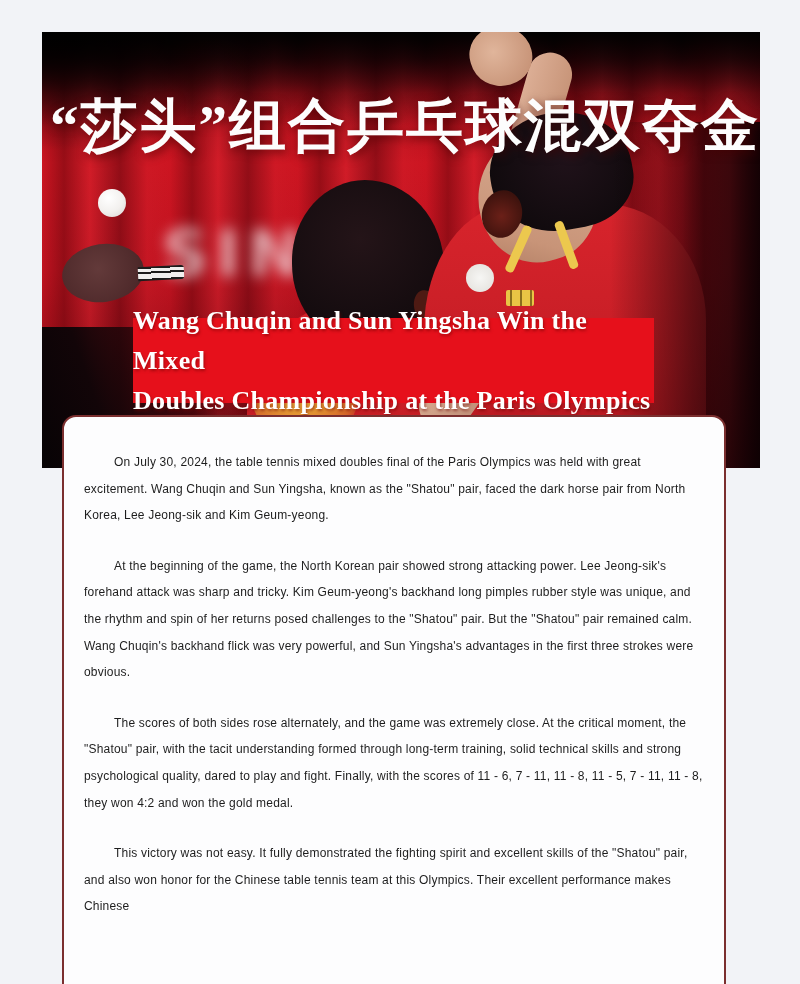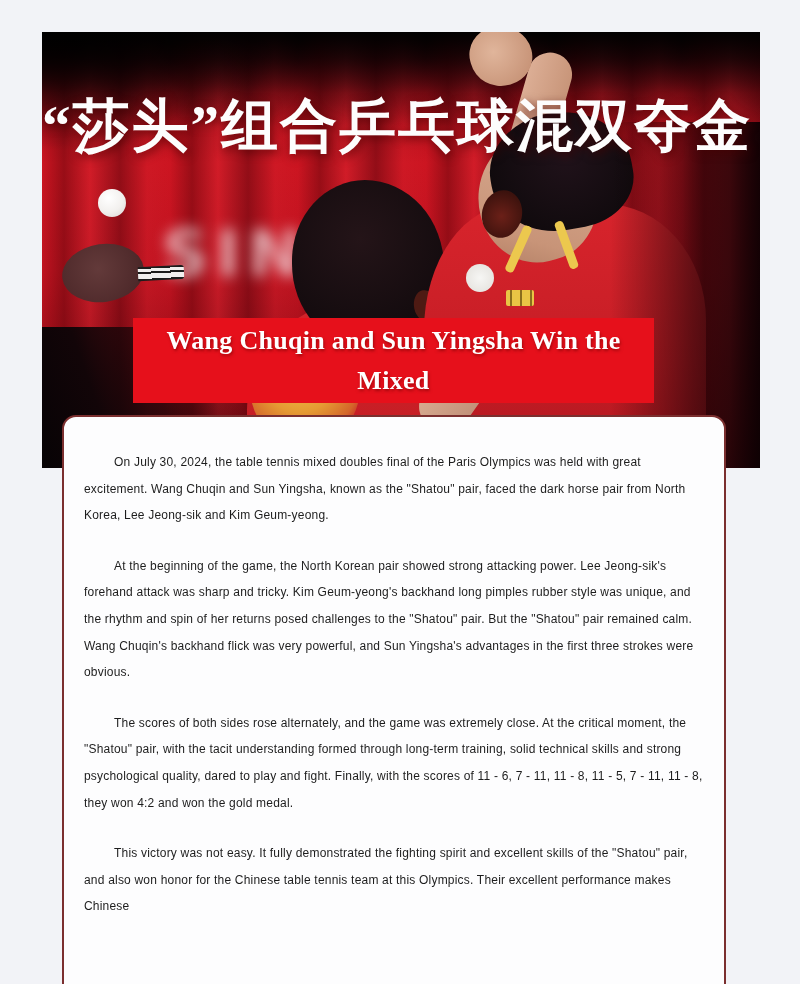--- a/index.html
+++ b/index.html
@@ -161,37 +161,37 @@
     position: absolute; left: 96px; top: 234px; width: 46px; height: 14px;
     background: repeating-linear-gradient(180deg,
       #1c1c1c 0 2px, #f0efee 2px 5px, #1c1c1c 5px 7px, #f0efee 7px 12px, #1c1c1c 12px 14px);
     border-radius: 0 3px 3px 0;
     transform: rotate(-3deg);
   }
 
   
   .cn-title {
     position: absolute; left: 0; top: 56px; width: 100%;
-    text-align: left;
+    text-align: right;
     font-family: "Liberation Serif", "DejaVu Serif", serif;
     font-weight: bold;
     font-size: 57px;
     letter-spacing: 2px;
     color: #fdfdfd;
     text-shadow: 2px 3px 10px rgba(70,0,0,0.65);
     white-space: nowrap;
   }
 
   
   .banner {
     position: absolute; left: 91px; top: 286px;
     width: 521px; height: 85px;
     background: #e6101b;
     display: flex; flex-direction: column; justify-content: center;
-    text-align: center;
+    text-align: left;
     font-family: "Liberation Serif", "DejaVu Serif", serif;
     font-weight: bold;
     font-size: 26px;
     line-height: 40px;
     color: #ffffff;
     text-shadow: 1px 2px 3px rgba(110,0,0,0.55);
     letter-spacing: 0.3px;
   }
 
   
@@ -247,20 +247,21 @@
   <div class="hero-right-dark"></div>
 
   <div class="ball"></div>
   <div class="paddle-blade"></div>
   <div class="paddle-handle"></div>
 
   <h1 class="cn-title">“莎头”组合乒乓球混双夺金</h1>
 
   <div class="banner">
     <div>Wang Chuqin and Sun Yingsha Win the Mixed</div>
+    <div>Doubles Championship at the Paris Olympics</div>
   </div>
 </div>
 
 <div class="card">
   <p>On July 30, 2024, the table tennis mixed doubles final of the Paris Olympics was held with great excitement. Wang Chuqin and Sun Yingsha, known as the "Shatou" pair, faced the dark horse pair from North Korea, Lee Jeong-sik and Kim Geum-yeong.</p>
   <p>At the beginning of the game, the North Korean pair showed strong attacking power. Lee Jeong-sik's forehand attack was sharp and tricky. Kim Geum-yeong's backhand long pimples rubber style was unique, and the rhythm and spin of her returns posed challenges to the "Shatou" pair. But the "Shatou" pair remained calm. Wang Chuqin's backhand flick was very powerful, and Sun Yingsha's advantages in the first three strokes were obvious.</p>
   <p>The scores of both sides rose alternately, and the game was extremely close. At the critical moment, the "Shatou" pair, with the tacit understanding formed through long-term training, solid technical skills and strong psychological quality, dared to play and fight. Finally, with the scores of 11 - 6, 7 - 11, 11 - 8, 11 - 5, 7 - 11, 11 - 8, they won 4:2 and won the gold medal.</p>
   <p>This victory was not easy. It fully demonstrated the fighting spirit and excellent skills of the "Shatou" pair, and also won honor for the Chinese table tennis team at this Olympics. Their excellent performance makes Chinese</p>
 </div>
 

